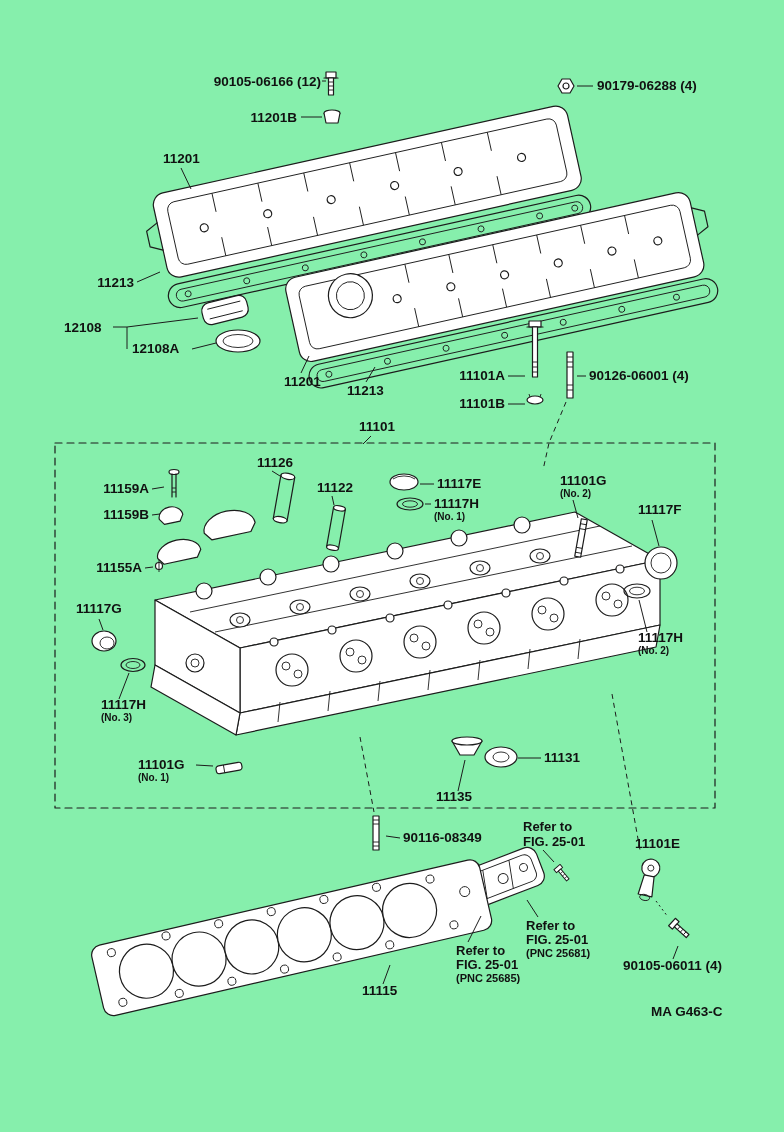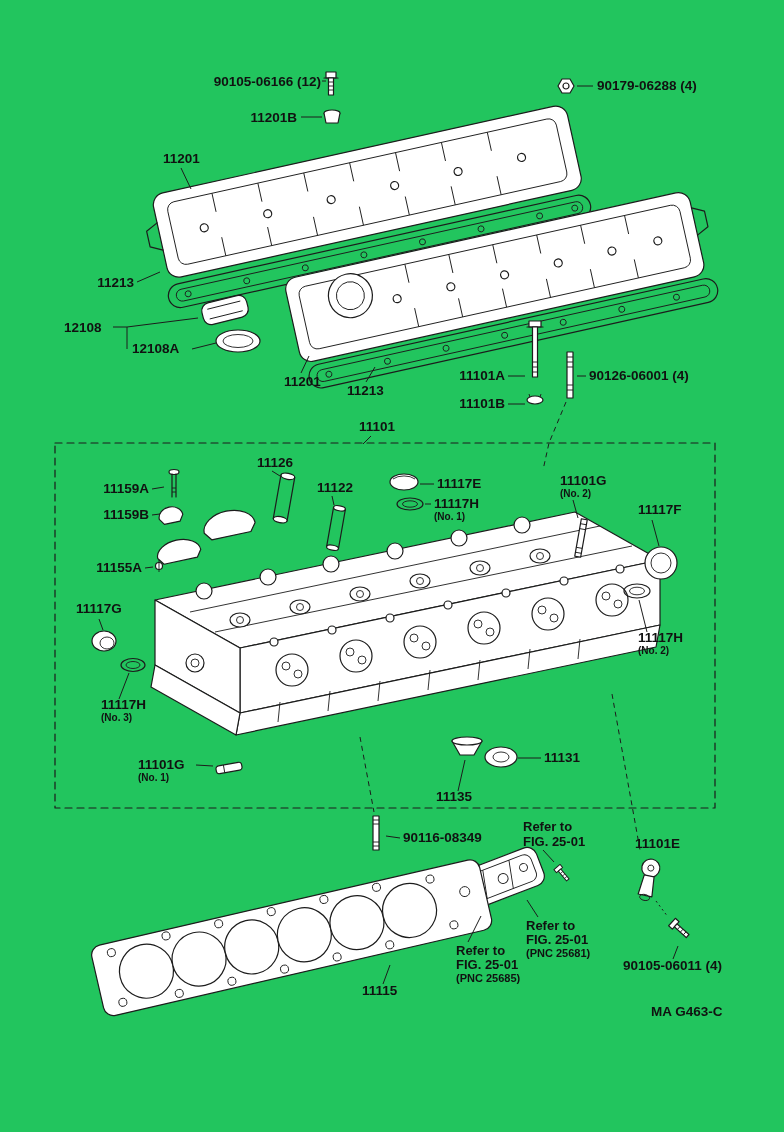--- a/index.html
+++ b/index.html
@@ -1,16 +1,16 @@
 <!DOCTYPE html>
 <html><head>
 <meta charset="utf-8">
 <style>
   html,body{margin:0;padding:0;background:#fff}
-  .stage{position:relative;width:784px;height:1132px;background:#22c55e;overflow:hidden;
+  .stage{position:relative;width:784px;height:1132px;background:#86efac;overflow:hidden;
          font-family:"Liberation Sans",sans-serif}
   svg{position:absolute;left:0;top:0}
   .ln{stroke:#1c1c1c;stroke-width:1.2;fill:none;stroke-linecap:round;stroke-linejoin:round}
   .fw{stroke:#1c1c1c;stroke-width:1.2;fill:#fff;stroke-linejoin:round}
   .thin{stroke:#1c1c1c;stroke-width:.9;fill:none}
   .ldr{stroke:#1c1c1c;stroke-width:1;fill:none}
   .dash{stroke-dasharray:7 5}
   .dsh2{stroke-dasharray:5 4}
   .dot{stroke-dasharray:2 3}
   text{fill:#111}

